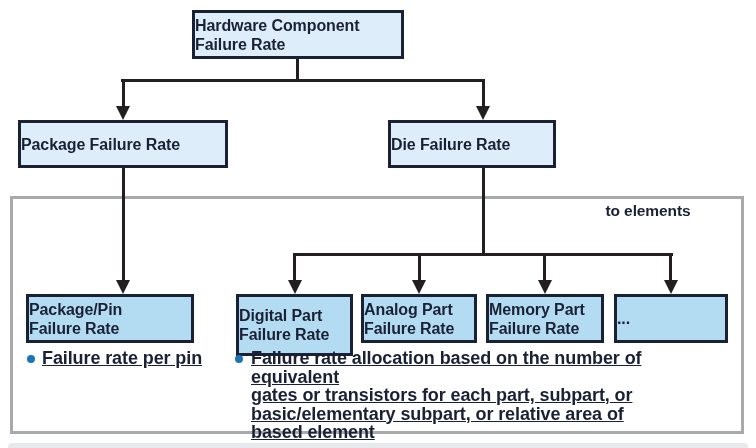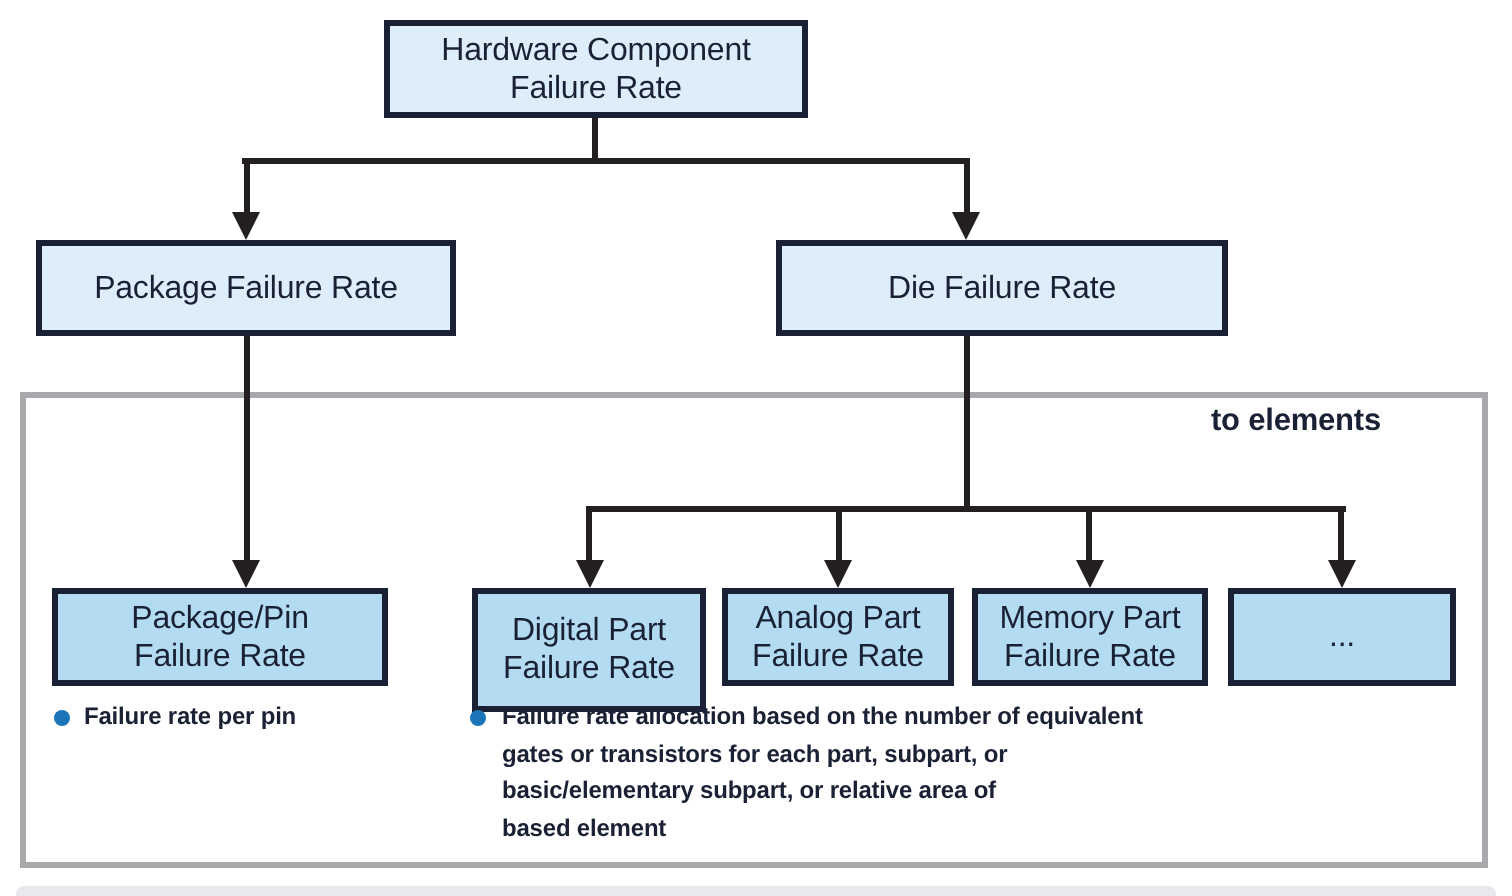--- a/index.html
+++ b/index.html
@@ -11,43 +11,43 @@
     --frame:#a7a9ac;
     --bullet:#1b74b5;
     --strip:#e8e9ec;
   }
   html,body{margin:0;padding:0;background:#fff;}
   .stage{
     position:relative;width:756px;height:448px;background:#fff;overflow:hidden;
     font-family:"Liberation Sans",sans-serif;letter-spacing:-0.1px;
   }
   .node{
-    position:absolute;display:flex;flex-direction:column;align-items:center;justify-content:center;
-    text-align:center;font-weight:normal;font-size:16px;line-height:19px;color:var(--ink);
+    position:absolute;display:flex;flex-direction:column;align-items:flex-start;justify-content:center;
+    text-align:center;font-weight:bold;font-size:16px;line-height:19px;color:var(--ink);
     border:3px solid var(--node-border);box-sizing:border-box;
   }
   .node.light{background:var(--box-fill-light);}
   .node.mid{background:var(--box-fill-mid);}
   .frame{
     position:absolute;left:10px;top:196px;width:734px;height:238px;box-sizing:border-box;
     border:3px solid var(--frame);background:#fff;
   }
   .vline{position:absolute;width:3px;background:var(--line);}
   .hline{position:absolute;height:3px;background:var(--line);}
   .arrow{
     position:absolute;width:0;height:0;
     border-left:7px solid transparent;border-right:7px solid transparent;
     border-top:14px solid var(--line);
   }
   .note{
     position:absolute;left:552px;top:202px;width:192px;text-align:center;
     font-weight:bold;font-size:15.5px;line-height:18px;color:var(--ink);
   }
   .dot{position:absolute;width:8px;height:8px;border-radius:50%;background:var(--bullet);}
-  .btext{position:absolute;font-weight:bold;font-size:12px;color:var(--ink);line-height:18.5px;}
+  .btext{position:absolute;font-weight:bold;font-size:18px;color:var(--ink);line-height:18.5px;text-decoration:underline;}
   .strip{position:absolute;left:8px;top:443px;width:740px;height:5px;background:var(--strip);border-radius:4px 4px 0 0;}
 </style>
 </head>
 <body>
 
 <div class="stage">
 
   <div class="frame"></div>
   <div class="note">
       <div>to elements</div>
@@ -75,21 +75,21 @@
   <div class="arrow" style="left:664px;top:280px;"></div>
 
   <div class="node light" style="left:192px;top:10px;width:212px;height:49px;">
       <div>Hardware Component</div>
       <div>Failure Rate</div>
     </div>
 
   <div class="node light" style="left:18px;top:120px;width:210px;height:48px;">
     <span>Package Failure Rate</span>
   </div>
-  <div class="node light" style="left:388px;top:120px;width:226px;height:48px;">
+  <div class="node light" style="left:388px;top:120px;width:168px;height:48px;">
     <span>Die Failure Rate</span>
   </div>
 
   <div class="node mid" style="left:26px;top:294px;width:168px;height:49px;">
       <div>Package/Pin</div>
       <div>Failure Rate</div>
     </div>
   <div class="node mid" style="left:236px;top:294px;width:117px;height:62px;">
       <div>Digital Part</div>
       <div>Failure Rate</div>

